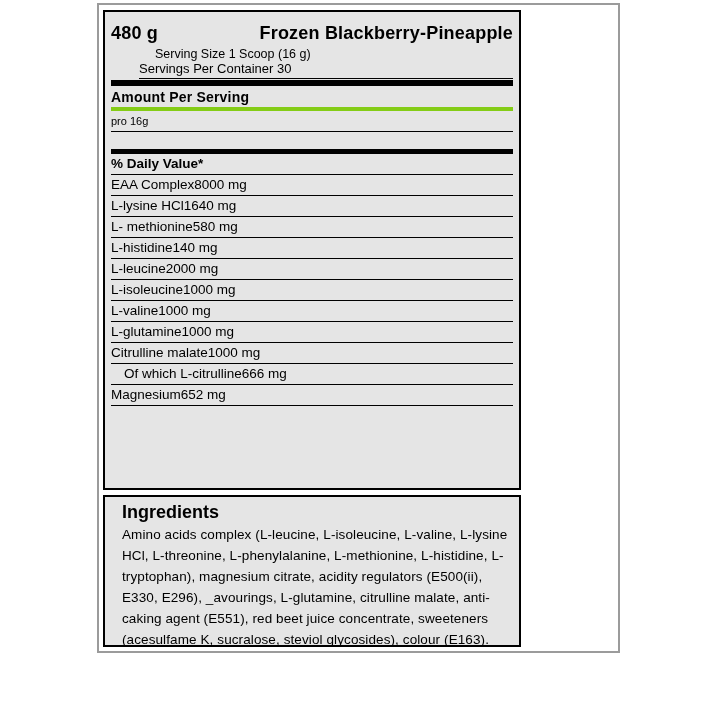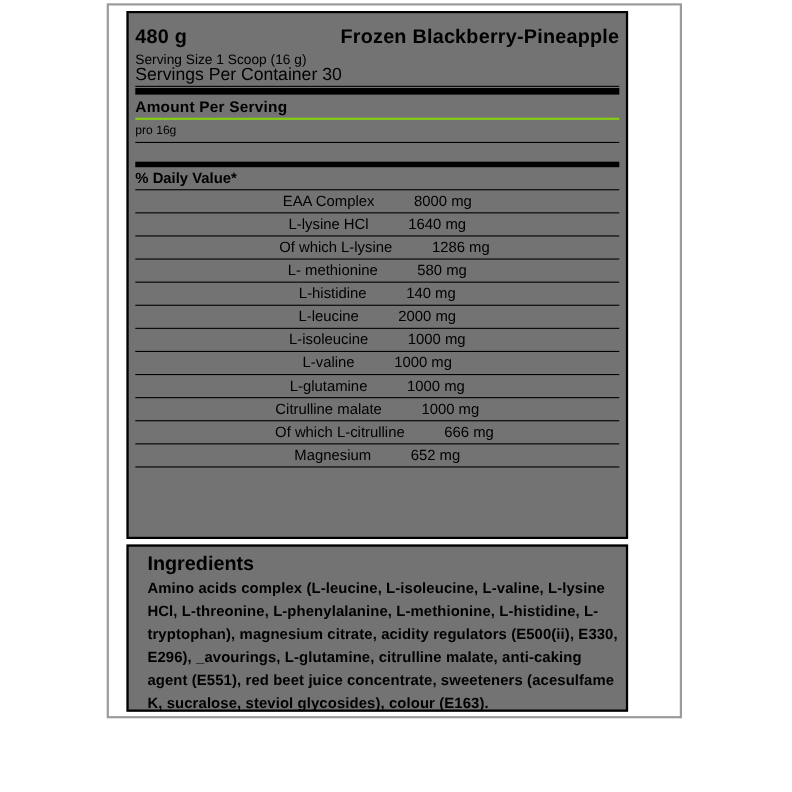--- a/index.html
+++ b/index.html
@@ -17,25 +17,25 @@
     left: 97px;
     top: 3px;
     width: 523px;
     height: 650px;
     border: 2px solid #9b9b9b;
     box-sizing: border-box;
     background: #ffffff;
   }
   .panel {
     position: absolute;
-    left: 16px;
-    width: 456px;
+    left: 4px;
+    width: 418px;
     border: 2px solid #000000;
     box-sizing: border-box;
-    background: #737373;
+    background: #e5e5e5;
   }
   .facts {
     top: 5px;
     height: 480px;
     padding: 6px 6px 0 6px;
   }
   .ingredients {
     top: 490px;
     height: 152px;
     padding: 1px 6px 0 17px;
@@ -47,38 +47,40 @@
     font-size: 18px;
     font-weight: bold;
     line-height: 22px;
     margin-top: 4px;
     letter-spacing: 0.2px;
   }
   .serving-size {
     font-size: 12.5px;
     line-height: 15px;
     margin-top: 3px;
+    margin-left: 44px;
   }
   .servings-count {
-    font-size: 16px;
+    font-size: 13px;
     line-height: 14px;
     padding-bottom: 2px;
     border-bottom: 1px solid #000000;
+    margin-left: 28px;
   }
   .bar-thick {
     height: 6px;
     background: #000000;
     margin-top: 1px;
   }
   .amount-per-serving {
     font-size: 14px;
     font-weight: bold;
     line-height: 19px;
     padding-top: 2px;
-    border-bottom: 2px solid #84cc16;
+    border-bottom: 4px solid #84cc16;
     letter-spacing: 0.2px;
   }
   .pro-row {
     font-size: 11px;
     line-height: 20px;
     text-align: left;
     border-bottom: 1px solid #000000;
   }
   .spacer { height: 17px; }
   .bar-medium {
@@ -87,39 +89,37 @@
   }
   .dv-row {
     font-size: 13.5px;
     font-weight: bold;
     line-height: 20px;
     text-align: left;
     border-bottom: 1px solid #000000;
   }
   .nrow {
     display: flex;
-    justify-content: center;
+    justify-content: flex-start;
     font-size: 13.5px;
     line-height: 20px;
     border-bottom: 1px solid #000000;
-    gap: 36px;
   }
   .nrow .nname { white-space: nowrap; }
   .nrow.indent .nname { padding-left: 13px; }
   .ing-heading {
     font-size: 18px;
     font-weight: bold;
     line-height: 24px;
     margin-top: 2px;
   }
   .ing-text {
     font-size: 13.5px;
     line-height: 21px;
     letter-spacing: 0.1px;
-    font-weight: bold;
   }
 </style>
 </head>
 <body>
 
 <div class="outer">
 
   <div class="panel facts">
 
     <div class="title-row">
@@ -144,24 +144,20 @@
 
     <div>
         <div class="nrow">
           <span class="nname">EAA Complex</span>
           <span class="namount">8000 mg</span>
         </div>
         <div class="nrow">
           <span class="nname">L-lysine HCl</span>
           <span class="namount">1640 mg</span>
         </div>
-        <div class="nrow indent">
-          <span class="nname">Of which L-lysine</span>
-          <span class="namount">1286 mg</span>
-        </div>
         <div class="nrow">
           <span class="nname">L- methionine</span>
           <span class="namount">580 mg</span>
         </div>
         <div class="nrow">
           <span class="nname">L-histidine</span>
           <span class="namount">140 mg</span>
         </div>
         <div class="nrow">
           <span class="nname">L-leucine</span>

